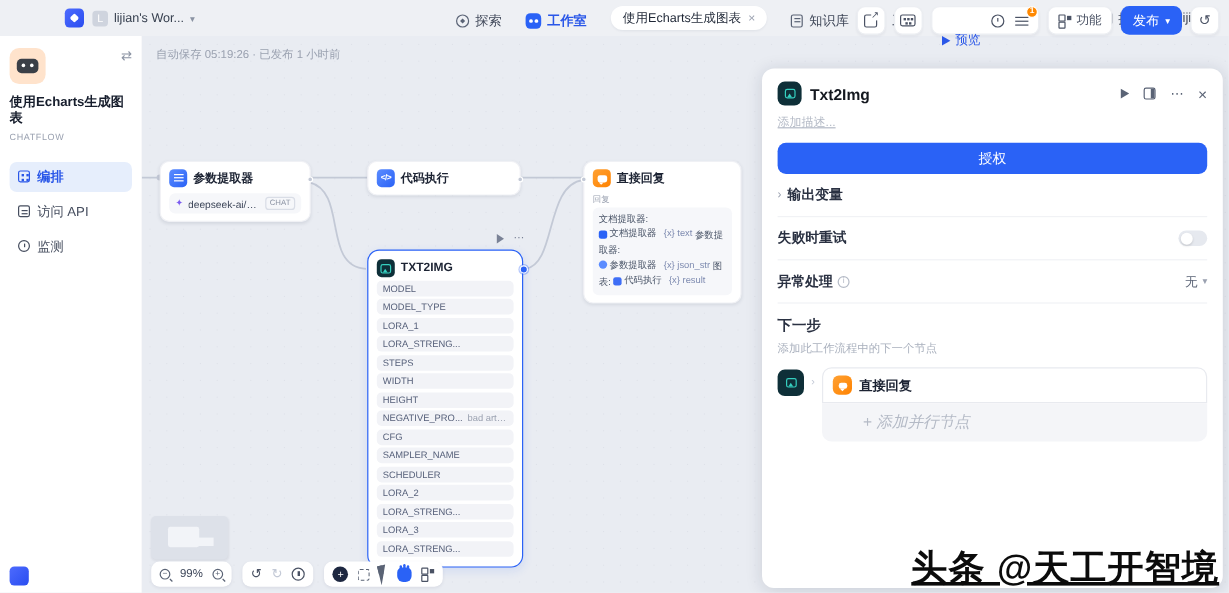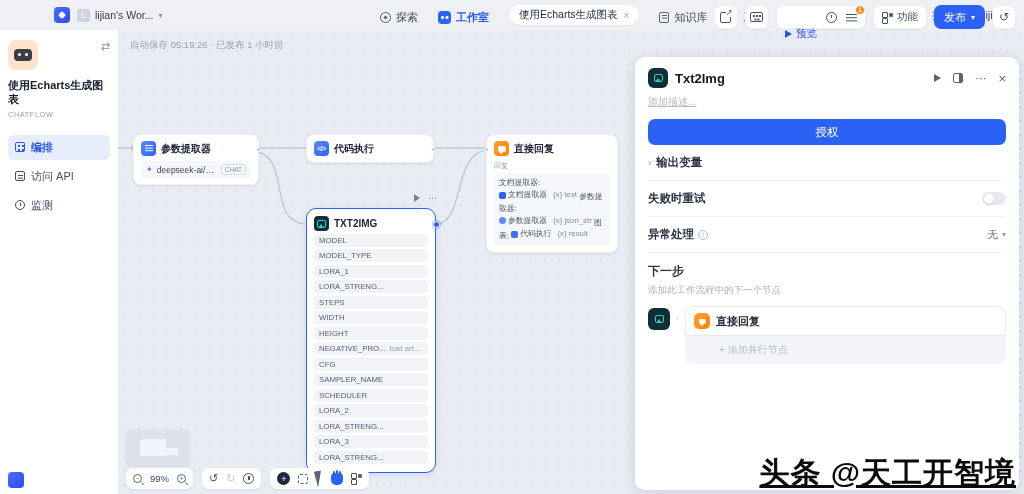--- a/index.html
+++ b/index.html
@@ -142,21 +142,21 @@
   .info-i { width:10px; height:10px; border:1px solid #b4bac6; border-radius:50%; color:#b4bac6; font-size:7px; display:inline-flex; align-items:center; justify-content:center; font-weight:normal; margin-left:4px; }
   .sel-val { margin-left:auto; font-weight:normal; color:#5a6375; font-size:10.5px; display:flex; gap:4px; align-items:center; }
   .next-title { margin-top:10px; font-size:12px; font-weight:bold; color:#2a3142; }
   .next-desc { margin-top:4px; font-size:9.5px; color:#a9b0bd; }
   .flow-row { margin-top:9px; display:flex; gap:6px; align-items:flex-start; }
   .flow-src { width:22px; height:22px; border-radius:6px; background:#0e2f38; flex:none; display:flex; align-items:center; justify-content:center; margin-top:2px; }
   .flow-chev { color:#c3c9d6; margin-top:7px; font-size:9px; }
   .flow-card { flex:1; }
   .fc-top { border:1px solid #e8eaef; border-radius:8px 8px 0 0; background:#fff; padding:6px 8px; display:flex; align-items:center; gap:6px; font-size:11px; font-weight:bold; color:#1c2333; }
   .fc-ic { width:16px; height:16px; border-radius:5px; background:linear-gradient(135deg,#ffa133,#ff8200); display:flex; align-items:center; justify-content:center; }
-  .fc-bottom { background:#f4f5f8; border-radius:0 0 8px 8px; padding:7px 8px 7px 34px; font-size:10px; color:#b4bac6; }
+  .fc-bottom { background:#f4f5f8; border-radius:0 0 8px 8px; padding:7px 8px 7px 34px; font-size:13px; color:#b4bac6;font-style:italic; }
 
   .watermark { position:absolute; right:8px; bottom:0px; z-index:60; font-size:30px; font-weight:bold; color:#0b0b0b; letter-spacing:1px; font-family:"Liberation Sans","DejaVu Sans",sans-serif;text-decoration:underline; }
   svg { display:block; }
 </style>
 </head>
 <body>
 
 <header class="topnav">
   <div class="nav-left">
     <div class="logo"></div>

